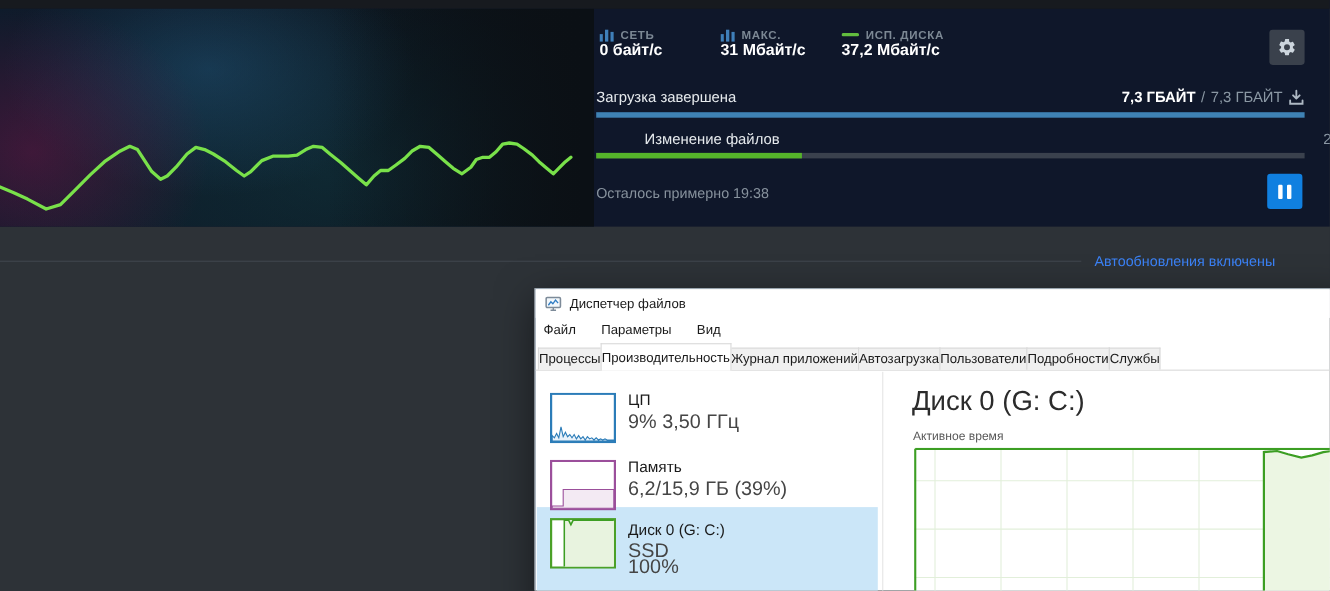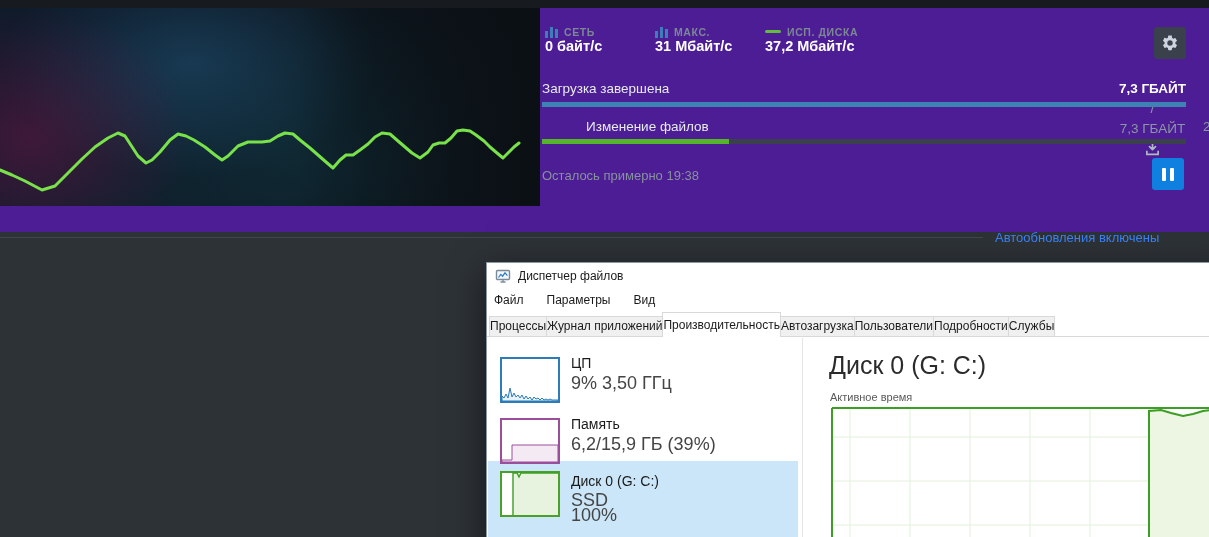--- a/index.html
+++ b/index.html
@@ -1,40 +1,40 @@
 <!DOCTYPE html>
 <html><head>
 <meta charset="utf-8">
 <style>
   html,body{margin:0;padding:0;background:#2d3237;}
   .screen{position:relative;width:1209px;height:537px;overflow:hidden;
     font-family:"Liberation Sans",sans-serif;background:#2d3237;}
 
   
-  .steam-panel{position:absolute;left:0;top:0;width:1209px;height:232px;background:#4c1d95;}
+  .steam-panel{position:absolute;left:0;top:0;width:1209px;height:206px;background:#0f172a;}
   .topstrip{position:absolute;left:0;top:0;width:1209px;height:8px;background:#171a1f;}
   .art{position:absolute;left:0;top:8px;width:540px;height:198px;overflow:hidden;
     background:
       radial-gradient(ellipse 230px 190px at 30px 130px, rgba(110,20,70,.50), transparent 70%),
       radial-gradient(ellipse 260px 160px at 190px 55px, rgba(35,90,130,.45), transparent 72%),
       radial-gradient(ellipse 420px 240px at 300px 150px, rgba(18,70,80,.38), transparent 75%),
       linear-gradient(90deg,#0e1b2b 0%,#0d1620 55%,#0b1015 100%);}
   .art::after{content:"";position:absolute;inset:0;
     background:linear-gradient(90deg,transparent 55%,#0b1015 98%);}
   .netgraph{position:absolute;left:0;top:0;width:540px;height:206px;}
   .netgraph polyline{fill:none;stroke:#79e14a;stroke-width:3;stroke-linejoin:round;stroke-linecap:round;}
 
   .stat{position:absolute;top:25px;}
   .stat-head{display:flex;align-items:center;gap:6px;color:#7c8894;font-size:10.5px;
     font-weight:bold;letter-spacing:.6px;}
   .stat-value{margin-top:0;color:#ffffff;font-size:14.5px;font-weight:bold;}
 
   .row-label{position:absolute;left:542px;width:644px;display:flex;justify-content:space-between;
     color:#e6eaed;font-size:13.5px;font-weight:500;}
-  .sizes{color:#8b98a4;font-weight:normal;display:flex;align-items:center;gap:5px;flex-direction:column;}
+  .sizes{color:#8b98a4;font-weight:normal;display:flex;gap:5px;}
   .sizes .done{color:#ffffff;font-weight:bold;}
   .bar{position:absolute;left:542px;width:644px;height:5px;background:#3a414d;}
   .bar .fill{height:100%;}
   .fill-blue{background:#3f82b4;}
   .fill-green{background:#55b42a;}
   .remaining{position:absolute;left:542px;top:168px;color:#87929d;font-size:13px;}
 
   .gear-btn{position:absolute;left:1154px;top:27px;width:32px;height:32px;background:#3a414c;
     border:none;border-radius:3px;display:flex;align-items:center;justify-content:center;cursor:pointer;padding:0;}
   .pause-btn{position:absolute;left:1152px;top:158px;width:32px;height:32px;background:#1080e0;
@@ -168,22 +168,22 @@
     </div>
 
     <div class="tm-menubar">
       <span class="tm-menu-item">Файл</span>
       <span class="tm-menu-item">Параметры</span>
       <span class="tm-menu-item">Вид</span>
     </div>
 
     <div class="tm-tabs">
       <span class="tab">Процессы</span>
+      <span class="tab active">Производительность</span>
       <span class="tab">Журнал приложений</span>
-      <span class="tab active">Производительность</span>
       <span class="tab">Автозагрузка</span>
       <span class="tab">Пользователи</span>
       <span class="tab">Подробности</span>
       <span class="tab">Службы</span>
     </div>
 
     <div class="sb-selection"></div>
     <div class="sb-divider"></div>
 
     <div>

